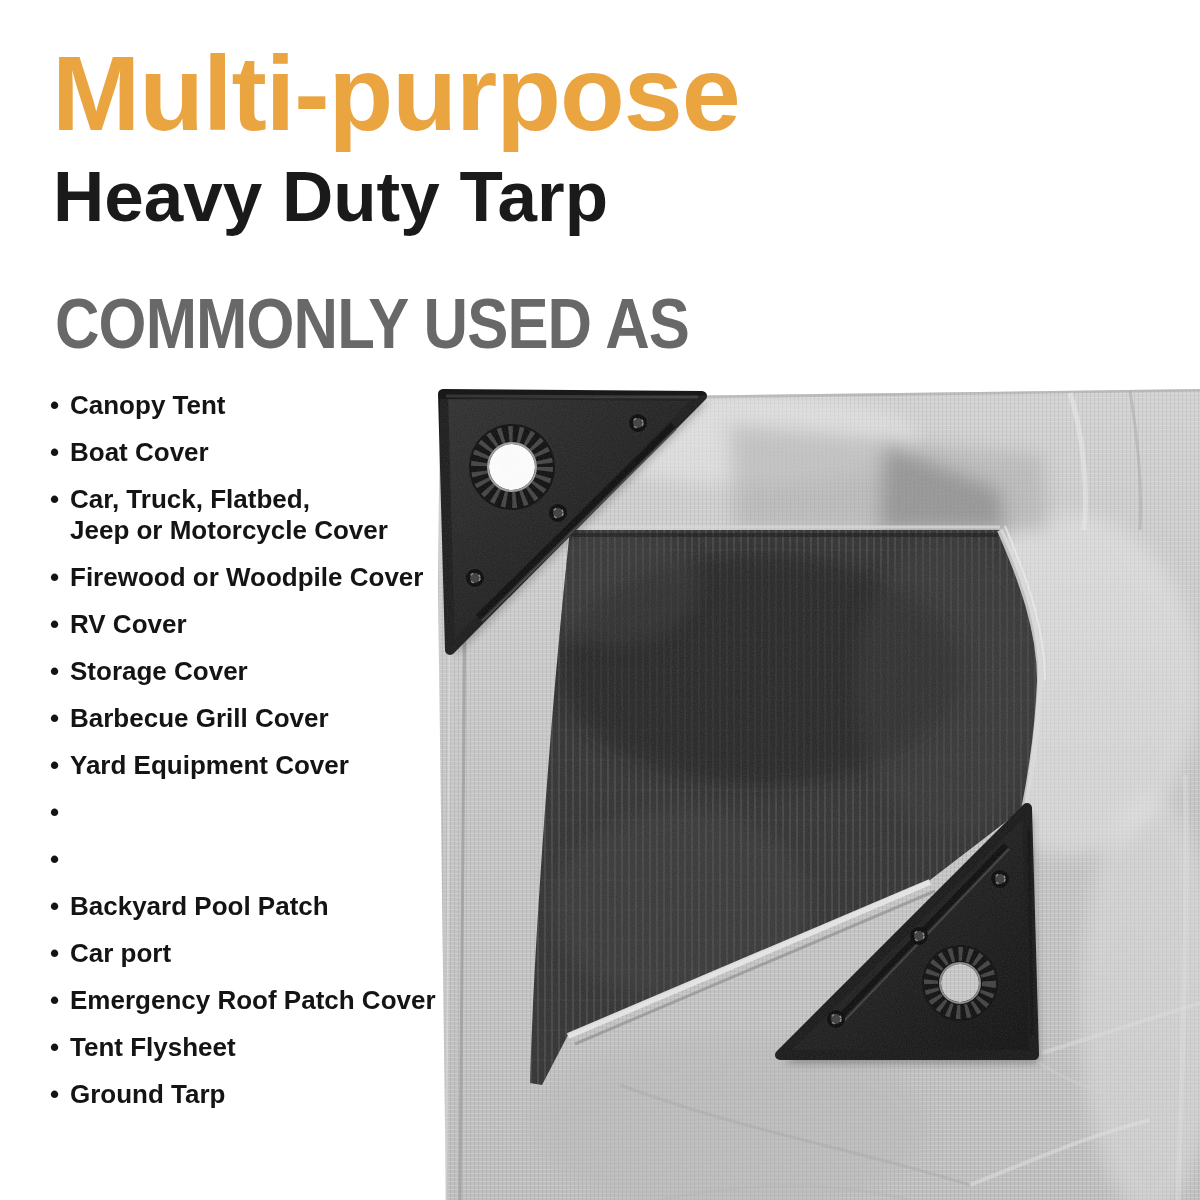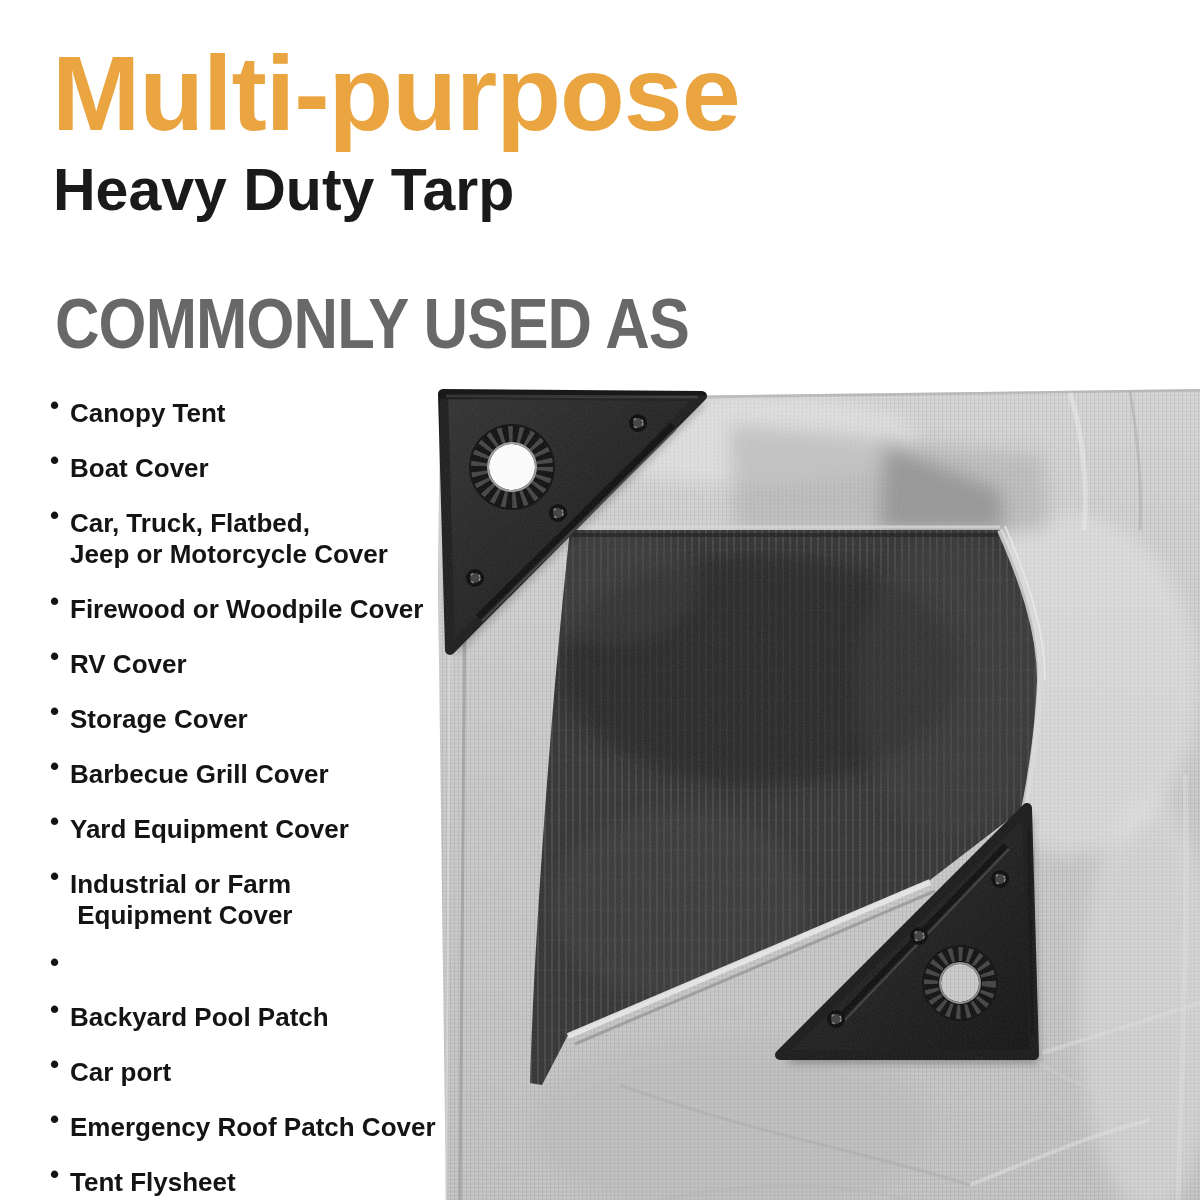--- a/index.html
+++ b/index.html
@@ -18,21 +18,21 @@
     overflow:hidden;
   }
   .headline{
     position:absolute;left:52px;top:40px;
     font-size:106px;font-weight:bold;letter-spacing:-1px;
     line-height:1;color:var(--accent-orange,#eaa440);
     white-space:nowrap;
   }
   .subtitle{
     position:absolute;left:53px;top:161px;
-    font-size:59px;font-weight:bold;letter-spacing:0;
+    font-size:71px;font-weight:bold;letter-spacing:0;
     line-height:1;color:var(--title-black,#1a1a1a);
     white-space:nowrap;
   }
   .section-heading{
     position:absolute;left:55px;top:289px;
     font-size:70px;font-weight:bold;letter-spacing:-1px;
     line-height:1;color:var(--heading-gray,#686868);
     transform:scaleX(.88);transform-origin:left top;
     white-space:nowrap;
   }
@@ -44,21 +44,20 @@
     display:flex;align-items:flex-start;
     margin-bottom:16px;
     font-size:26px;font-weight:bold;line-height:31px;
     color:var(--list-text,#141414);
   }
   .uses-list .bullet{
     flex:0 0 20px;width:20px;
   }
   .uses-list .item-text{
     white-space:pre-wrap;
-    margin-top:8px;
   }
   .product-photo{
     position:absolute;left:430px;top:385px;width:770px;height:815px;
   }
   .product-photo svg{display:block;width:770px;height:815px;}
 </style>
 </head>
 <body>
 
 <h1 class="headline">Multi-purpose</h1>
@@ -94,22 +93,20 @@
     <li>
       <span class="bullet">•</span>
       <span class="item-text">Barbecue Grill Cover</span>
     </li>
     <li>
       <span class="bullet">•</span>
       <span class="item-text">Yard Equipment Cover</span>
     </li>
     <li>
       <span class="bullet">•</span>
-      <span class="item-text">Industrial or Farm
- Equipment Cover</span>
     </li>
     <li>
       <span class="bullet">•</span>
     </li>
     <li>
       <span class="bullet">•</span>
       <span class="item-text">Backyard Pool Patch</span>
     </li>
     <li>
       <span class="bullet">•</span>

